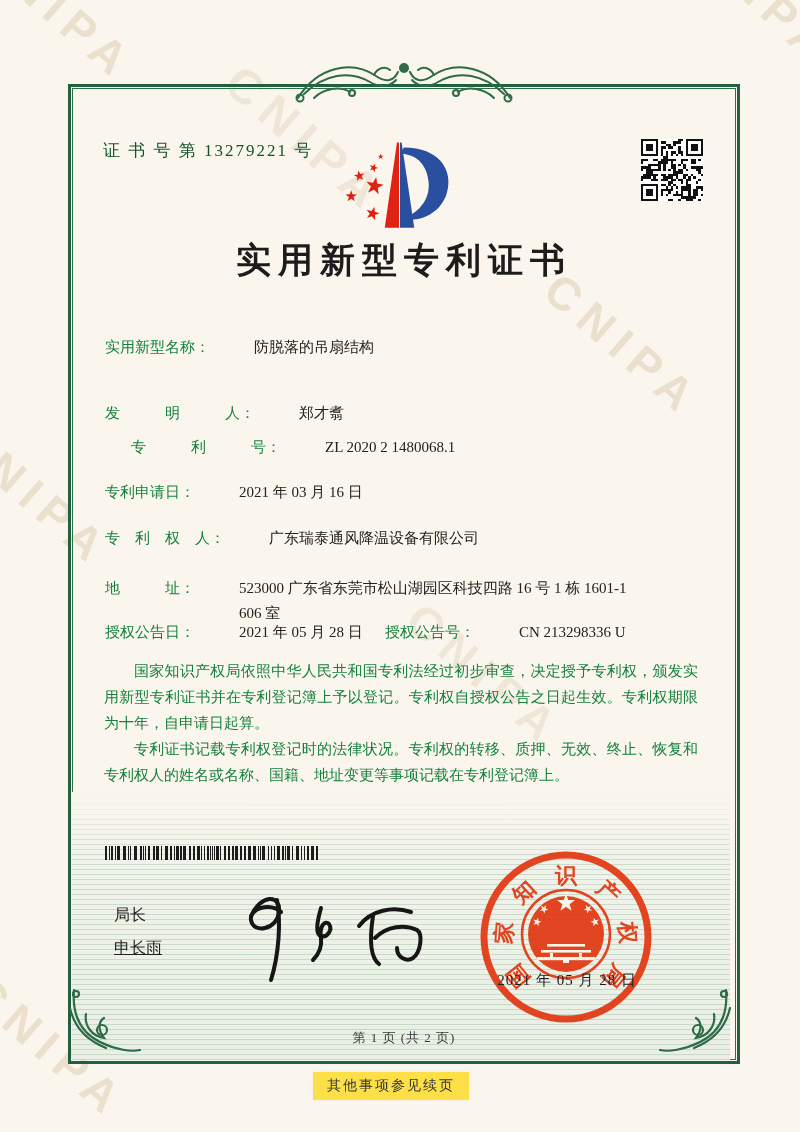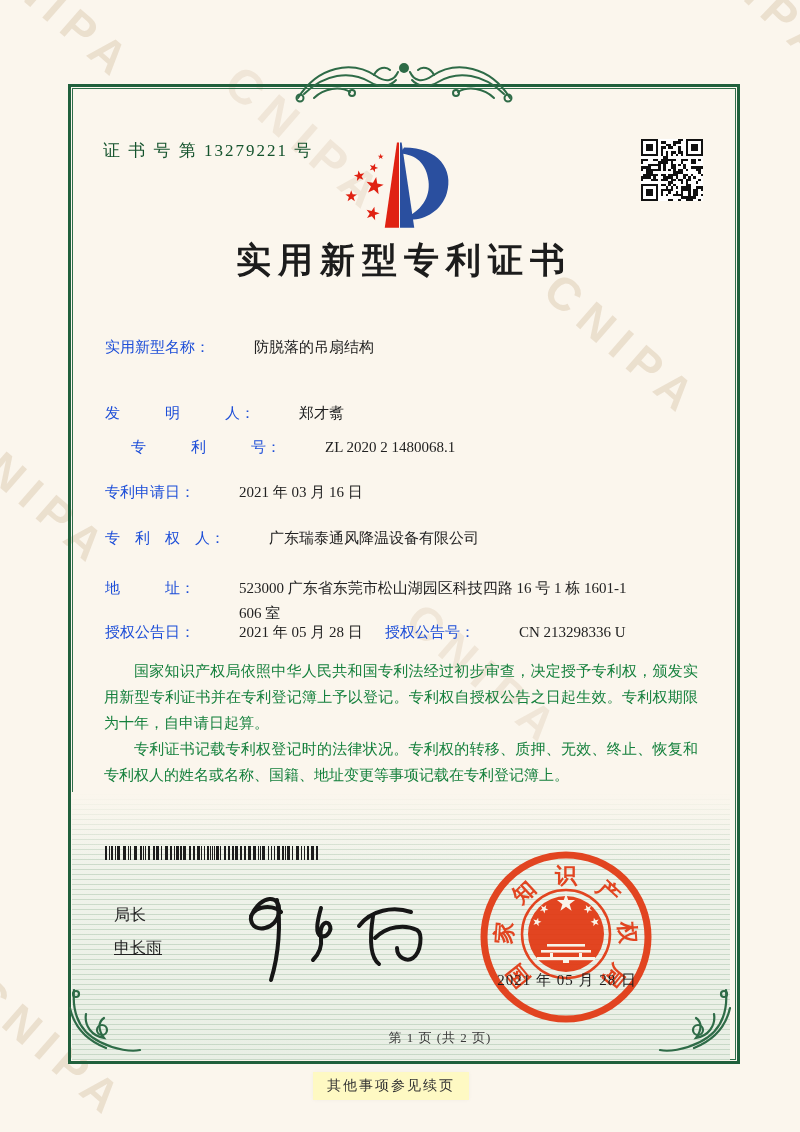--- a/index.html
+++ b/index.html
@@ -22,40 +22,40 @@
         linear-gradient(180deg,#fbf6ed 0px,rgba(251,246,237,0) 70px),
         repeating-linear-gradient(0deg,rgba(122,164,128,0.30) 0px,rgba(122,164,128,0.30) 1px,rgba(234,240,230,0) 1px,rgba(234,240,230,0) 5px),
         linear-gradient(180deg,#f2f4ec, #e9efe5);}
 
   .txt{position:absolute;color:#2d2d2d;}
   #cert-no{left:103px;top:139px;font-size:17px;letter-spacing:2px;color:#14532d;}
   #doc-title{left:68px;top:237px;width:672px;text-align:center;font-size:35px;font-weight:bold;
       letter-spacing:7px;color:#1c1c1c;font-family:Liberation Serif, serif;}
 
   .field-row{position:absolute;left:105px;font-size:15px;color:#333;white-space:nowrap;}
-  .field-label{color:#1d4ed8;}
+  .field-label{color:#15803d;}
   .field-value{color:#222;white-space:pre-line;padding-left:44px;}
   .addr .field-wrap{display:inline-block;vertical-align:top;white-space:pre-line;width:490px;}
 
   .body-par{position:absolute;left:104px;width:594px;font-size:15px;line-height:26px;
       color:#15803d;text-indent:2em;text-align:justify;}
 
   #barcode{position:absolute;left:105px;top:846px;width:216px;height:14px;}
 
   #officer-role{left:114px;top:905px;font-size:16px;color:#222;font-family:"Liberation Sans","DejaVu Sans",sans-serif;}
   #officer-name{left:114px;top:938px;font-size:16px;color:#222;font-family:"Liberation Sans","DejaVu Sans",sans-serif;text-decoration:underline;}
   #signature{position:absolute;left:225px;top:882px;}
 
   #seal{position:absolute;left:477px;top:848px;width:178px;height:178px;opacity:0.93;}
   .seal-char{font-size:22px;font-weight:bold;fill:#e23812;text-anchor:middle;dominant-baseline:central;
       font-family:"Liberation Serif",serif;}
   #seal-date{left:478px;top:971px;width:178px;text-align:center;font-size:15px;color:#1d1d1d;letter-spacing:1px;}
 
-  #page-num{left:68px;top:1029px;width:672px;text-align:center;font-size:13px;color:#3a3a3a;letter-spacing:1px;padding-left:36px;}
-  #continuation{position:absolute;left:313px;top:1072px;background:#fef9c3;padding:5px 14px;
+  #page-num{left:68px;top:1029px;width:672px;text-align:center;font-size:13px;color:#3a3a3a;letter-spacing:1px;}
+  #continuation{position:absolute;left:313px;top:1072px;background:#fde047;padding:5px 14px;
       font-size:14px;color:#333;letter-spacing:2px;box-shadow:0 0 4px rgba(0,0,0,0.04);}
 
   #logo{position:absolute;left:338px;top:126px;}
   #qr{position:absolute;left:641px;top:139px;}
   .ornament{position:absolute;}
 </style>
 </head>
 <body>
 
 <div id="page">

